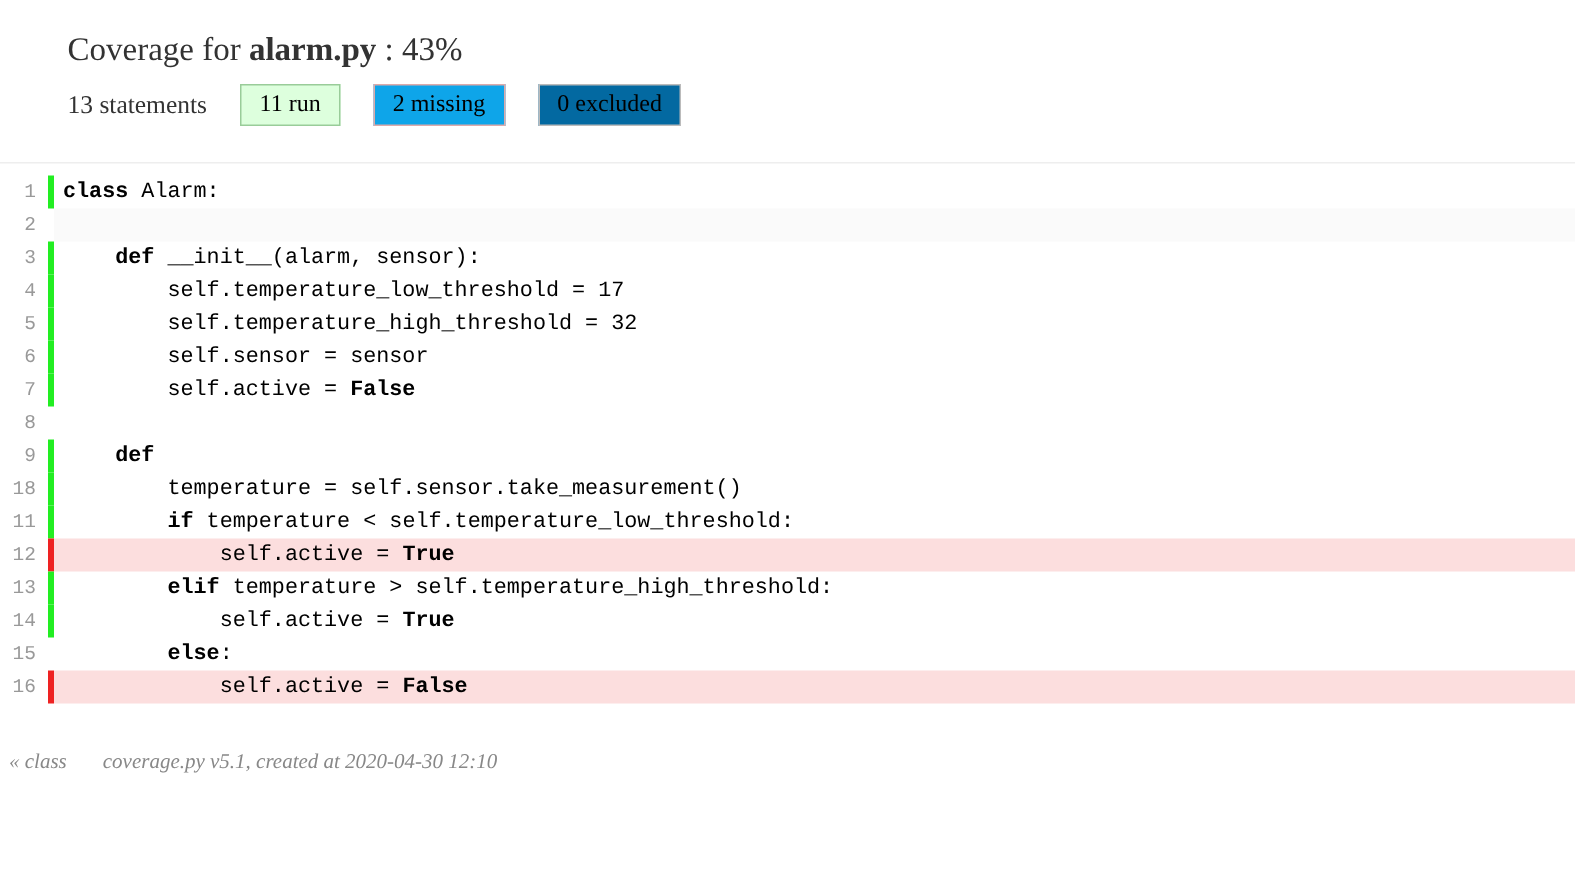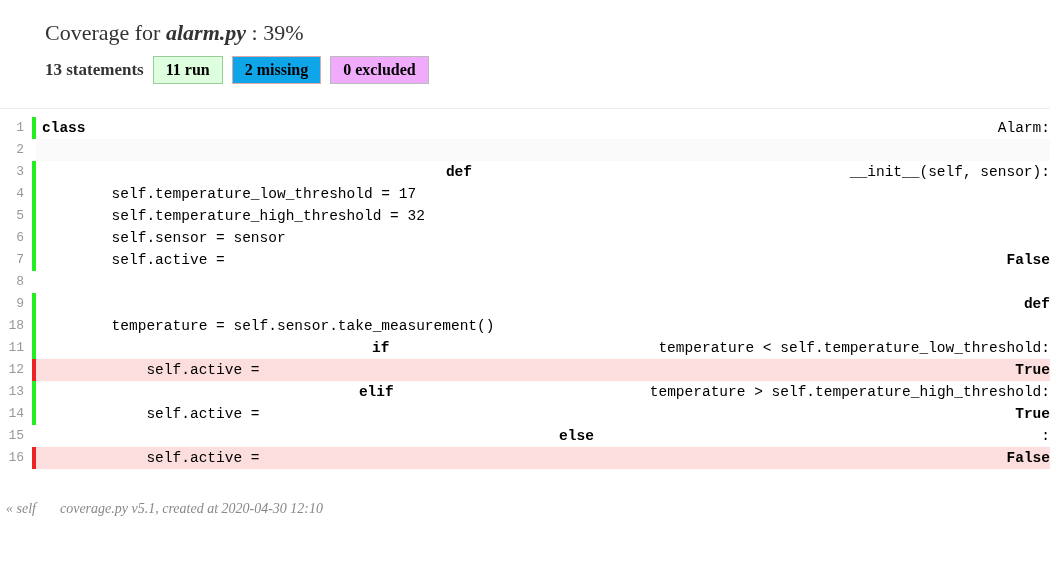--- a/index.html
+++ b/index.html
@@ -1,49 +1,49 @@
 <!DOCTYPE html>
 <html><head>
   <meta charset="utf-8">
   <style>
     * { margin: 0; padding: 0; box-sizing: border-box; }
     body { font-family: Georgia, 'Times New Roman', serif; background: #fff; color: #000; }
     .header { padding: 20px 45px 10px; }
     .title-line { font-size: 22px; margin-bottom: 10px; color: #333; }
     .title-prefix { font-weight: normal; margin-top: 19px; }
-    .title-file { font-weight: 700; font-style: italic; }
+    .title-file { font-weight: 700; }
     .title-pct { font-weight: normal; }
-    .stats-line { display: flex; align-items: center; gap: 9px; font-size: 17px; font-weight: bold; }
+    .stats-line { display: flex; align-items: center; gap: 22px; font-size: 17px; }
     .stats-text { color: #333; }
     .stat-box { border: 1px solid #bbb; padding: 4px 12px; font-size: 16px; cursor: pointer; }
     .stat-box.run { background: #dfd; border-color: #9c9; }
     .stat-box.missing { background: #0ea5e9; border-color: #daa; }
-    .stat-box.excluded { background: #f0abfc; }
+    .stat-box.excluded { background: #0369a1; }
     .divider { border-top: 1px solid #eee; margin-top: 14px; }
     .code-area { font-family: 'Consolas', 'Monaco', 'Courier New', monospace; font-size: 14.5px; margin-top: 8px; }
     .code-line { display: flex; align-items: stretch; line-height: 22px; min-height: 22px; }
     .lineno { width: 32px; text-align: right; padding-right: 8px; color: #999; user-select: none; font-size: 13px; display: flex; align-items: center; justify-content: flex-end; }
     .marker { width: 4px; flex-shrink: 0; }
     .marker.run { background: #2e2; }
     .marker.miss { background: #e22; }
-    .src { flex: 1; padding-left: 6px; white-space: pre; display: flex; align-items: center; justify-content: space-between; }
+    .src { flex: 1; padding-left: 6px; white-space: pre; display: flex; align-items: center; }
     .code-line.miss .src { background: #fcdede; }
     .code-line.empty .src { background: #fafafa; }
     .kw { font-weight: 700; color: #000; }
     .bool { font-weight: 700; color: #000; }
     .footer { margin-top: 22px; padding: 10px 6px 18px; font-style: italic; color: #888; font-size: 14px; display: flex; gap: 24px; font-family: Georgia, serif; }
     .footer .index { color: #888; }
     .footer .note { }
   </style>
 </head>
 <body>
 
 <div class="header">
   <div class="title-line">
-    <span class="title-prefix">Coverage for </span><span class="title-file">alarm.py</span><span> : </span><span class="title-pct">39%</span>
+    <span class="title-prefix">Coverage for </span><span class="title-file">alarm.py</span><span> : </span><span class="title-pct">43%</span>
   </div>
   <div class="stats-line">
     <span class="stats-text">13 statements</span>
     <span class="stat-box run">11 run</span>
     <span class="stat-box missing">2 missing</span>
     <span class="stat-box excluded">0 excluded</span>
   </div>
 </div>
 <div class="divider"></div>
 
@@ -54,21 +54,21 @@
       <div class="src"><span class="kw">class</span><span> Alarm:</span></div>
     </div>
     <div class="code-line empty">
       <div class="lineno">2</div>
       <div class="marker "></div>
       <div class="src"></div>
     </div>
     <div class="code-line run">
       <div class="lineno">3</div>
       <div class="marker run"></div>
-      <div class="src"><span>    </span><span class="kw">def</span><span> __init__(self, sensor):</span></div>
+      <div class="src"><span>    </span><span class="kw">def</span><span> __init__(alarm, sensor):</span></div>
     </div>
     <div class="code-line run">
       <div class="lineno">4</div>
       <div class="marker run"></div>
       <div class="src"><span>        self.temperature_low_threshold = 17</span></div>
     </div>
     <div class="code-line run">
       <div class="lineno">5</div>
       <div class="marker run"></div>
       <div class="src"><span>        self.temperature_high_threshold = 32</span></div>
@@ -124,15 +124,15 @@
       <div class="src"><span>        </span><span class="kw">else</span><span>:</span></div>
     </div>
     <div class="code-line miss">
       <div class="lineno">16</div>
       <div class="marker miss"></div>
       <div class="src"><span>            self.active = </span><span class="bool">False</span></div>
     </div>
   </div>
 
 <div class="footer">
-  <span class="index">« self</span>
+  <span class="index">« class</span>
   <span class="note">coverage.py v5.1, created at 2020-04-30 12:10</span>
 </div>
 
 </body></html>

